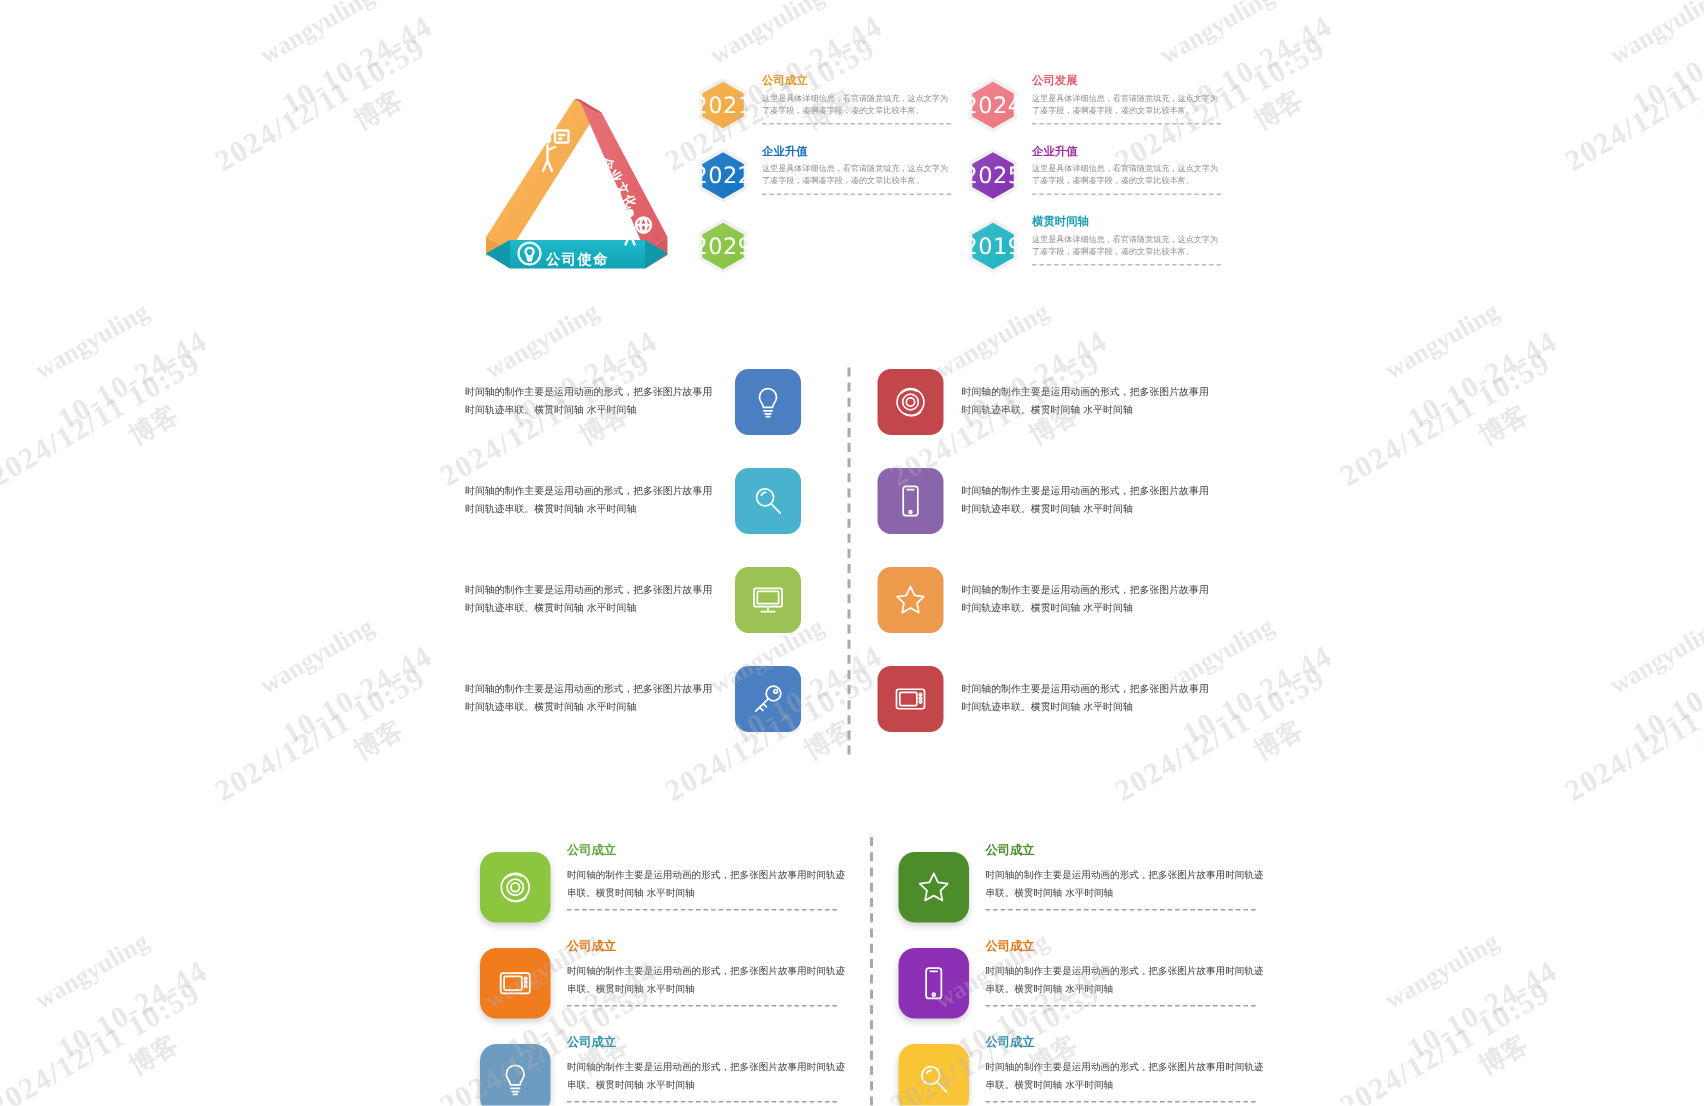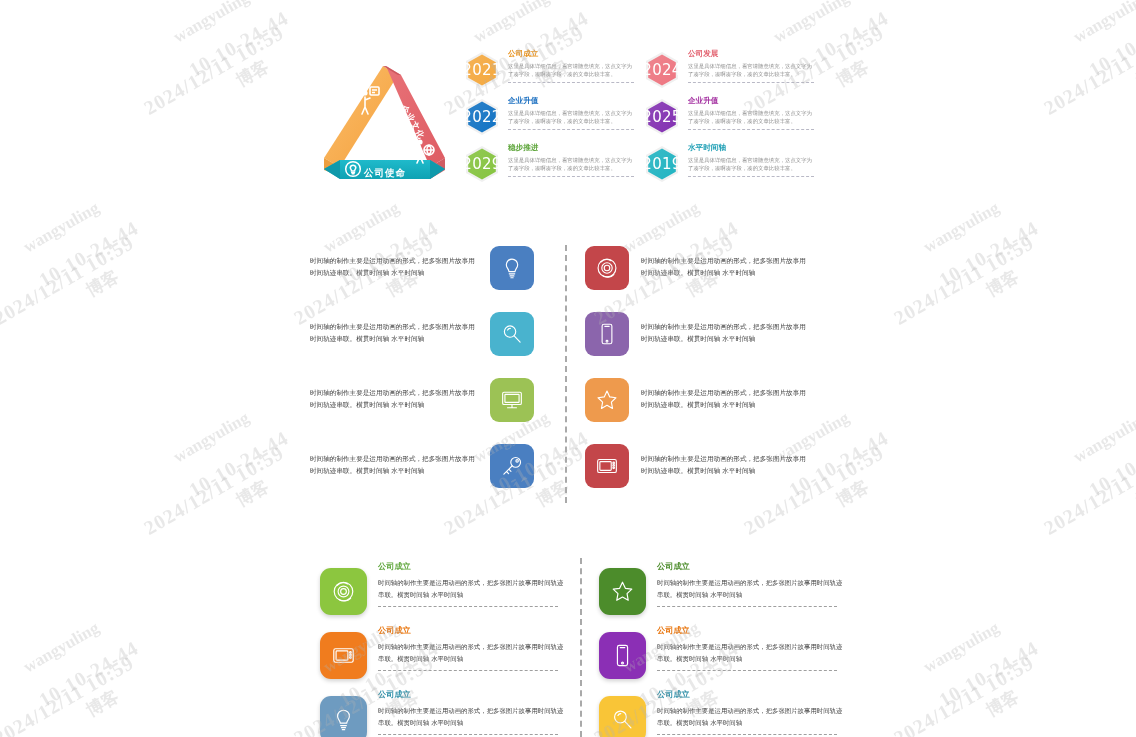--- a/index.html
+++ b/index.html
@@ -250,25 +250,20 @@
                 <linearGradient id="hx86C440" x1="0" y1="0" x2="1" y2="1">
       <stop offset="0%" stop-color="#86C440" stop-opacity="0.88"></stop>
                   <stop offset="100%" stop-color="#86C440"></stop>
     </linearGradient>
               </defs>
     <polygon points="20,2 36,11 36,29 20,38 4,29 4,11" fill="#f0f0f0"></polygon>
     <polygon points="20,4.5 33.8,12.3 33.8,27.7 20,35.5 6.2,27.7 6.2,12.3" fill="url(#hx86C440)"></polygon>
   </svg>
          <span class="hex-year">2029</span>
        </div>
-       <div class="tl-text">
-         <div class="tl-title" style="color:#5FA63C">稳步推进</div>
-         <p class="tl-body">这里是具体详细信息，看官请随意填充，这点文字为了凑字段，凑啊凑字段，凑的文章比较丰富。</p>
-         <div class="tl-rule"></div>
-       </div>
         </div>
       </div>
     <div class="tl-col c2" id="tl-right">
         <div class="tl-item" style="top: 0px;">
           <div class="hexbox">
             <svg width="40" height="40" viewBox="0 0 40 40">
     <defs>
                 <linearGradient id="hxEE7681" x1="0" y1="0" x2="1" y2="1">
       <stop offset="0%" stop-color="#EE7681" stop-opacity="0.88"></stop>
                   <stop offset="100%" stop-color="#EE7681"></stop>
@@ -313,21 +308,21 @@
       <stop offset="0%" stop-color="#21B4C2" stop-opacity="0.88"></stop>
                   <stop offset="100%" stop-color="#21B4C2"></stop>
     </linearGradient>
               </defs>
     <polygon points="20,2 36,11 36,29 20,38 4,29 4,11" fill="#f0f0f0"></polygon>
     <polygon points="20,4.5 33.8,12.3 33.8,27.7 20,35.5 6.2,27.7 6.2,12.3" fill="url(#hx21B4C2)"></polygon>
   </svg>
          <span class="hex-year">2019</span>
        </div>
        <div class="tl-text">
-         <div class="tl-title" style="color:#1F9FB5">水平时间轴</div>
+         <div class="tl-title" style="color:#1F9FB5">横贯时间轴</div>
          <p class="tl-body">这里是具体详细信息，看官请随意填充，这点文字为了凑字段，凑啊凑字段，凑的文章比较丰富。</p>
          <div class="tl-rule"></div>
        </div>
         </div>
       </div>
   </section>
 
   <section id="section-icons">
     <div class="divider-v"></div>
     <div class="ic-col left" id="ic-left">

